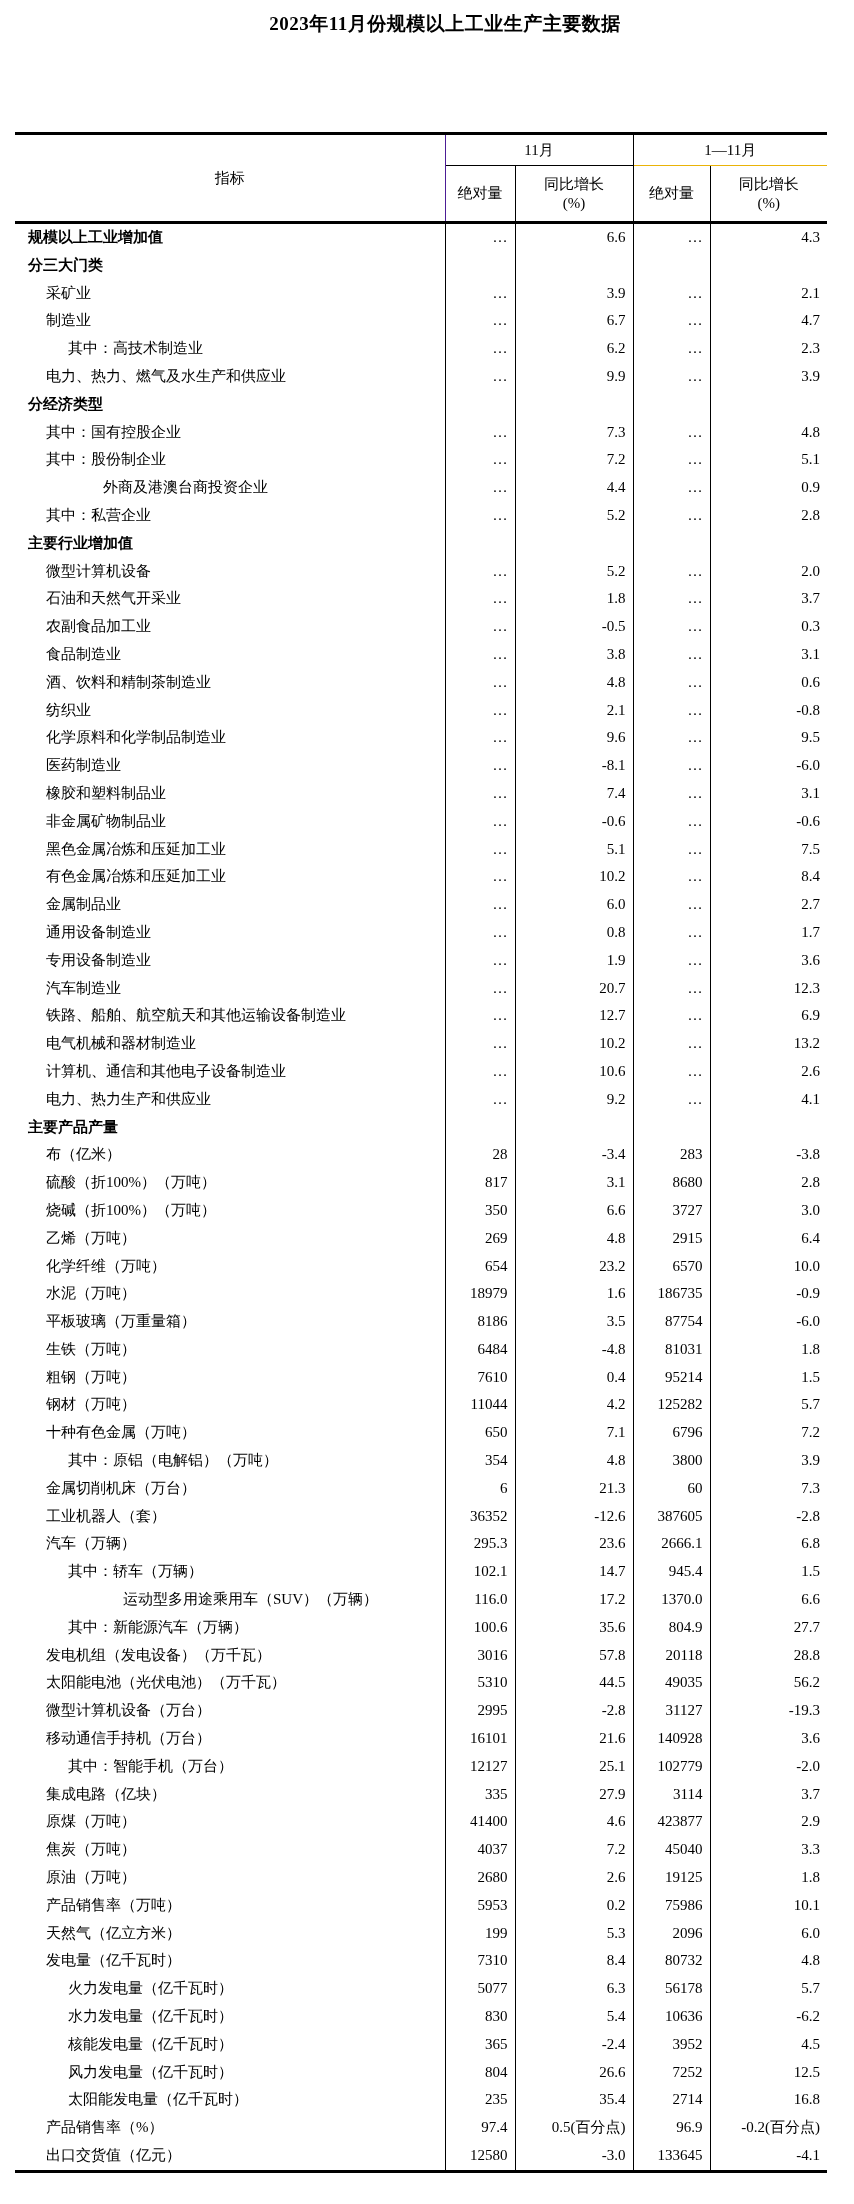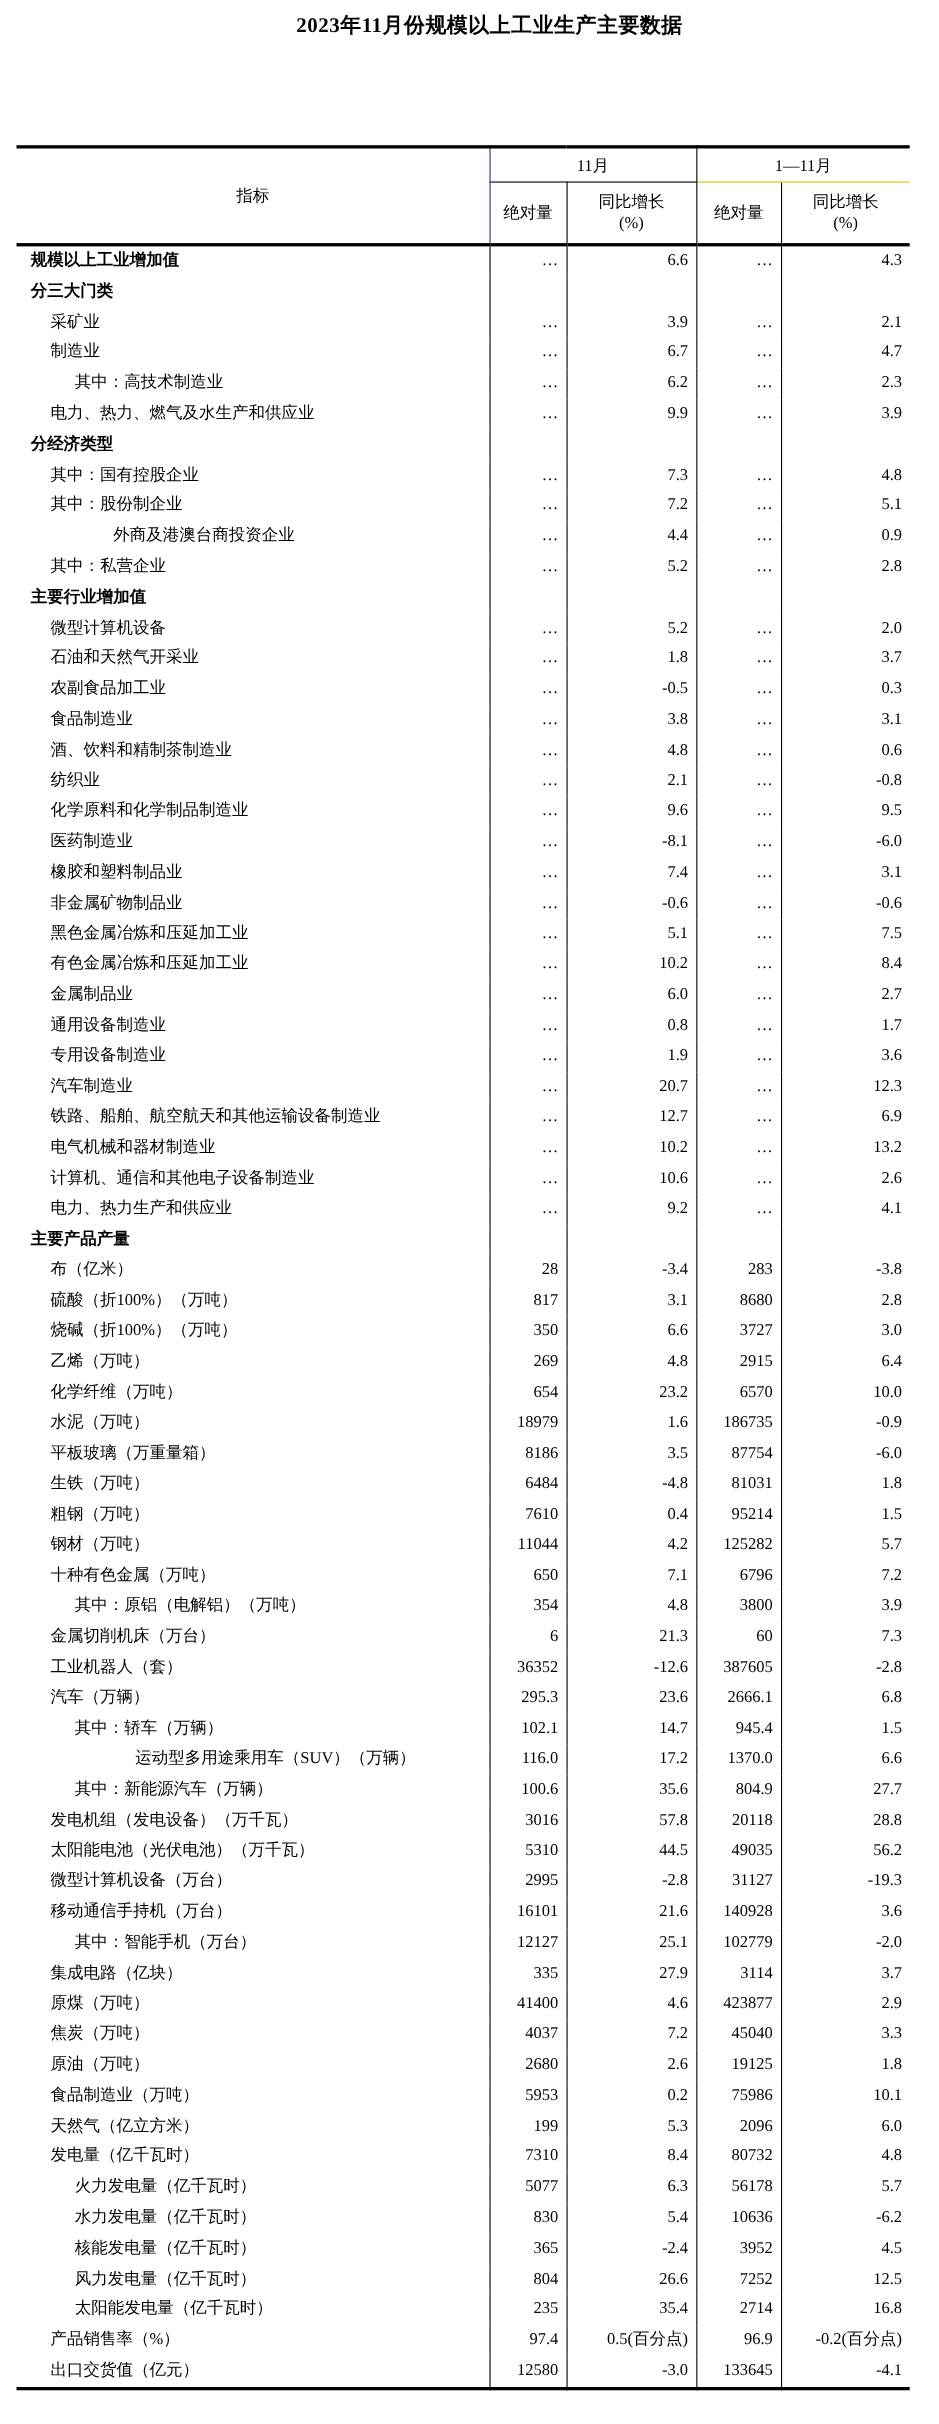--- a/index.html
+++ b/index.html
@@ -494,21 +494,21 @@
         <td class="num">3.3</td>
       </tr>
       <tr>
         <td class="lbl ind1">原油（万吨）</td>
         <td class="num col1">2680</td>
         <td class="num col2">2.6</td>
         <td class="num col3">19125</td>
         <td class="num">1.8</td>
       </tr>
       <tr>
-        <td class="lbl ind1">食品制造业（万吨）</td>
+        <td class="lbl ind1">产品销售率（万吨）</td>
         <td class="num col1">5953</td>
         <td class="num col2">0.2</td>
         <td class="num col3">75986</td>
         <td class="num">10.1</td>
       </tr>
       <tr>
         <td class="lbl ind1">天然气（亿立方米）</td>
         <td class="num col1">199</td>
         <td class="num col2">5.3</td>
         <td class="num col3">2096</td>

